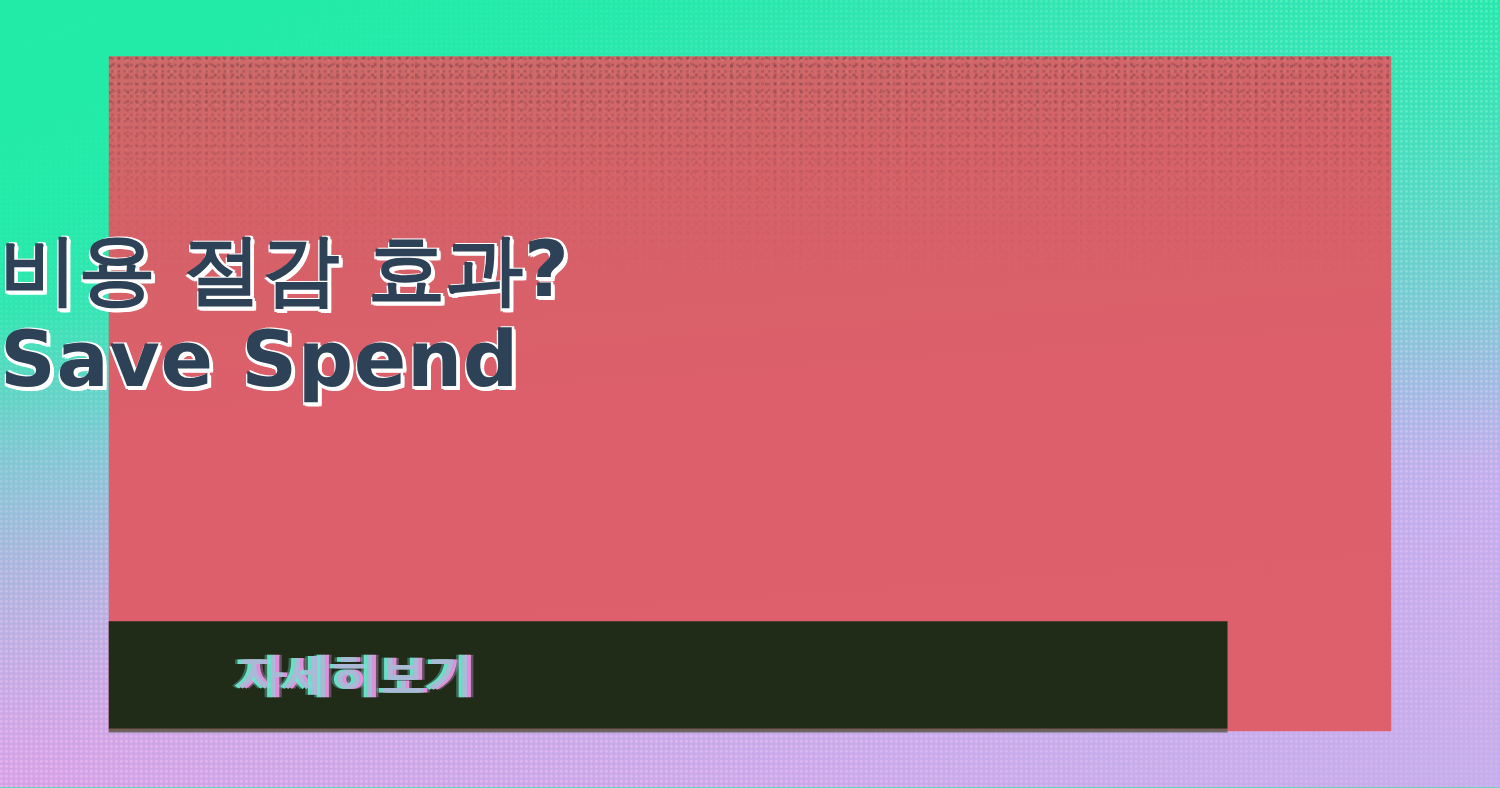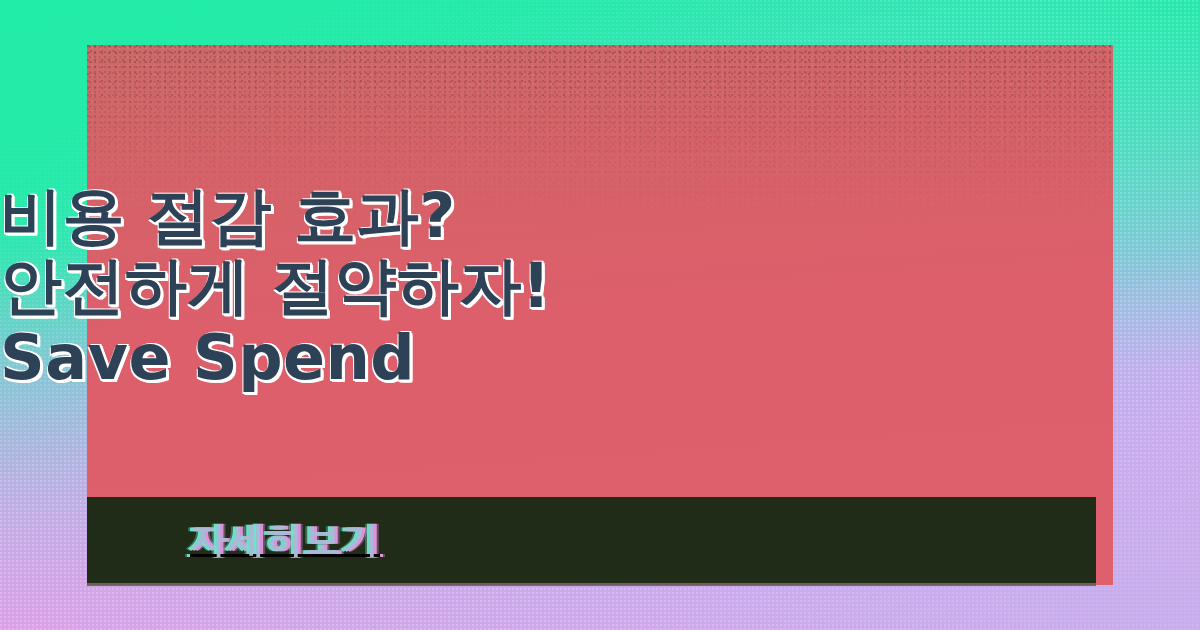--- a/index.html
+++ b/index.html
@@ -89,24 +89,24 @@
       3px 1px 0 #ffffff,
       -1px 2px 0 #ffffff,
       2px -1px 0 #ffffff;
   }
   .line-ko{font-size:62px;padding:0 0 8px 0;}
   .line-en{font-size:62px;padding-top:2px;}
 
   
   .footer-bar{
     position:absolute;
-    left:87px;top:497px;width:1009px;height:86px;
+    left:87px;top:497px;width:895px;height:86px;
     background:#202b18;
     z-index:5;
-    display:flex;align-items:center;text-decoration:underline;
+    display:flex;align-items:center;
   }
   .footer-bar::after{
     content:"";position:absolute;left:0;right:0;bottom:-3px;height:3px;
     background:rgba(90,95,85,.85);
   }
   .cta-text{
     position:relative;
     margin-left:103px;
     font-size:37px;
     font-weight:700;
@@ -129,21 +129,20 @@
   <div class="bg-warp"></div>
   <div class="bg-dither"></div>
 
   <div class="card">
     <div class="card-grain"></div>
     <div class="card-grain2"></div>
   </div>
 
   <div class="headline">
     <span class="line line-ko">비용 절감 효과?</span>
-    <span class="line line-ko">안전하게 절약하자!</span>
     <span class="line line-en">Save Spend</span>
   </div>
 
   <div class="footer-bar">
     <span class="cta-text">자세히보기</span>
   </div>
 
 </div>
 
 </body></html>

